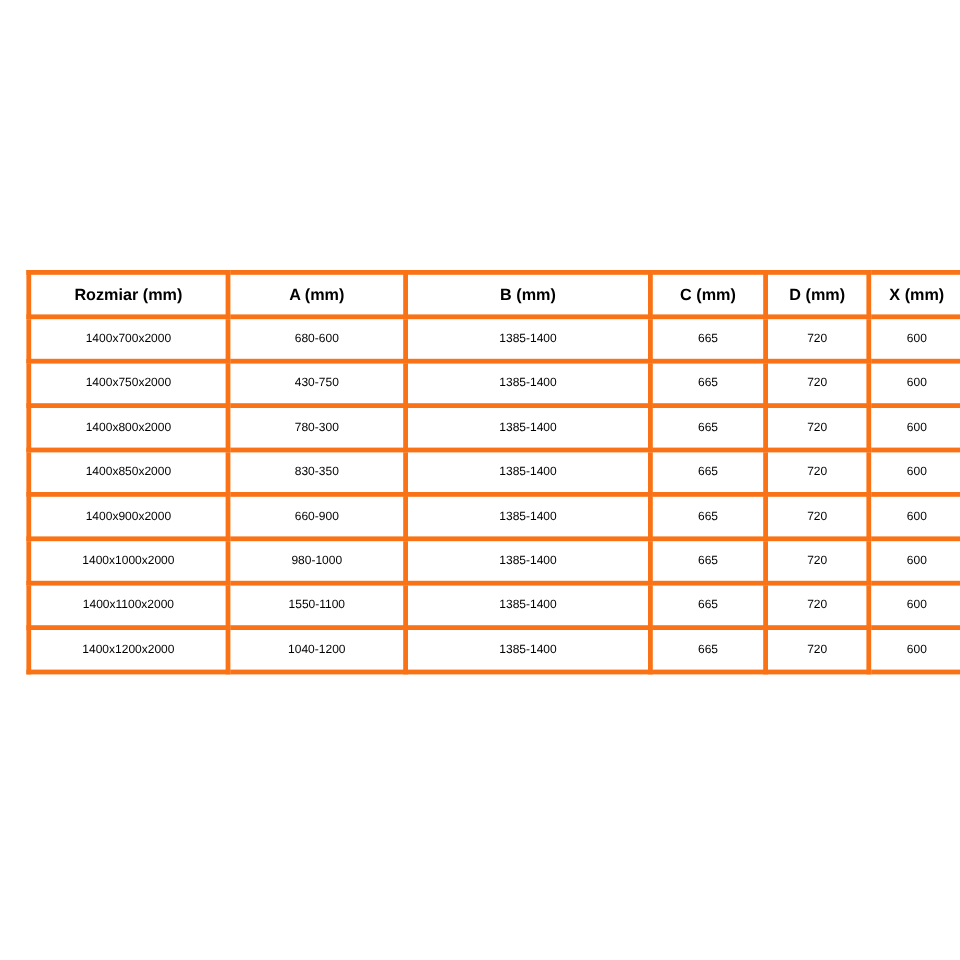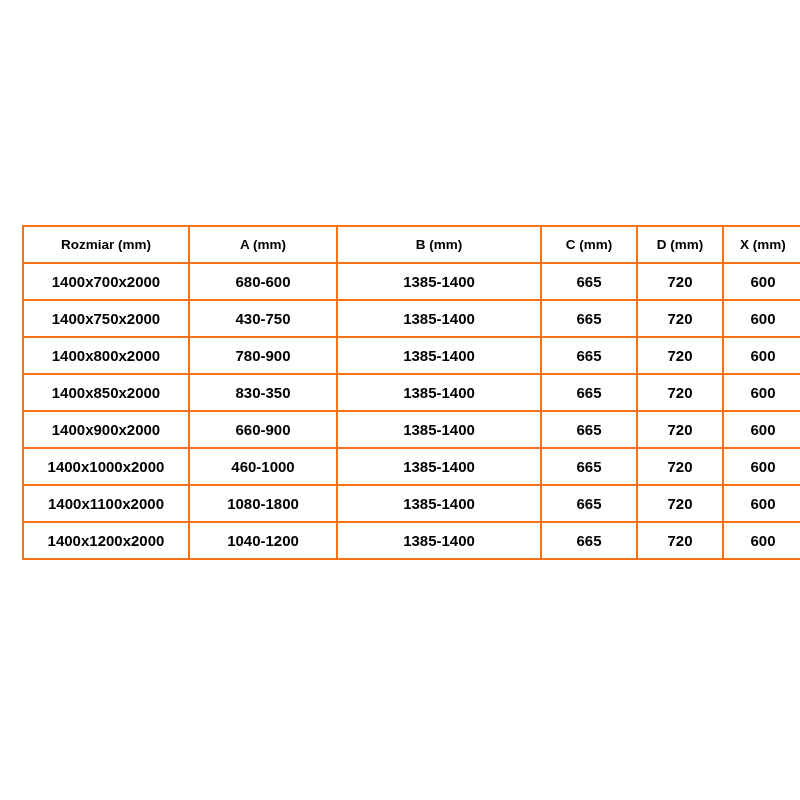--- a/index.html
+++ b/index.html
@@ -22,37 +22,37 @@
     top: 225px;
     width: 756px;
   }
   table.spec {
     border-collapse: collapse;
     width: 756px;
     table-layout: fixed;
   }
   table.spec th,
   table.spec td {
-    border: 2px solid #f97316;
+    border: 4px solid #f97316;
     text-align: center;
     vertical-align: middle;
     color: #000000;
     font-size: 13.5px;
     height: 37px;
     padding: 0 4px;
     box-sizing: border-box;
     white-space: nowrap;
   }
   table.spec thead th {
     font-weight: bold;
     font-size: 13.5px;
   }
   table.spec tbody td {
-    font-weight: bold;
-    font-size: 15px;
+    font-weight: normal;
+    font-size: 10px;
   }
   
   col.c0 { width: 166px; }
   col.c1 { width: 148px; }
   col.c2 { width: 204px; }
   col.c3 { width: 96px; }
   col.c4 { width: 86px; }
   col.c5 { width: 80px; }
 </style>
 </head>
@@ -91,21 +91,21 @@
         <tr>
           <td>1400x750x2000</td>
           <td>430-750</td>
           <td>1385-1400</td>
           <td>665</td>
           <td>720</td>
           <td>600</td>
         </tr>
         <tr>
           <td>1400x800x2000</td>
-          <td>780-900</td>
+          <td>780-300</td>
           <td>1385-1400</td>
           <td>665</td>
           <td>720</td>
           <td>600</td>
         </tr>
         <tr>
           <td>1400x850x2000</td>
           <td>830-350</td>
           <td>1385-1400</td>
           <td>665</td>
@@ -115,29 +115,29 @@
         <tr>
           <td>1400x900x2000</td>
           <td>660-900</td>
           <td>1385-1400</td>
           <td>665</td>
           <td>720</td>
           <td>600</td>
         </tr>
         <tr>
           <td>1400x1000x2000</td>
-          <td>460-1000</td>
+          <td>980-1000</td>
           <td>1385-1400</td>
           <td>665</td>
           <td>720</td>
           <td>600</td>
         </tr>
         <tr>
           <td>1400x1100x2000</td>
-          <td>1080-1800</td>
+          <td>1550-1100</td>
           <td>1385-1400</td>
           <td>665</td>
           <td>720</td>
           <td>600</td>
         </tr>
         <tr>
           <td>1400x1200x2000</td>
           <td>1040-1200</td>
           <td>1385-1400</td>
           <td>665</td>

